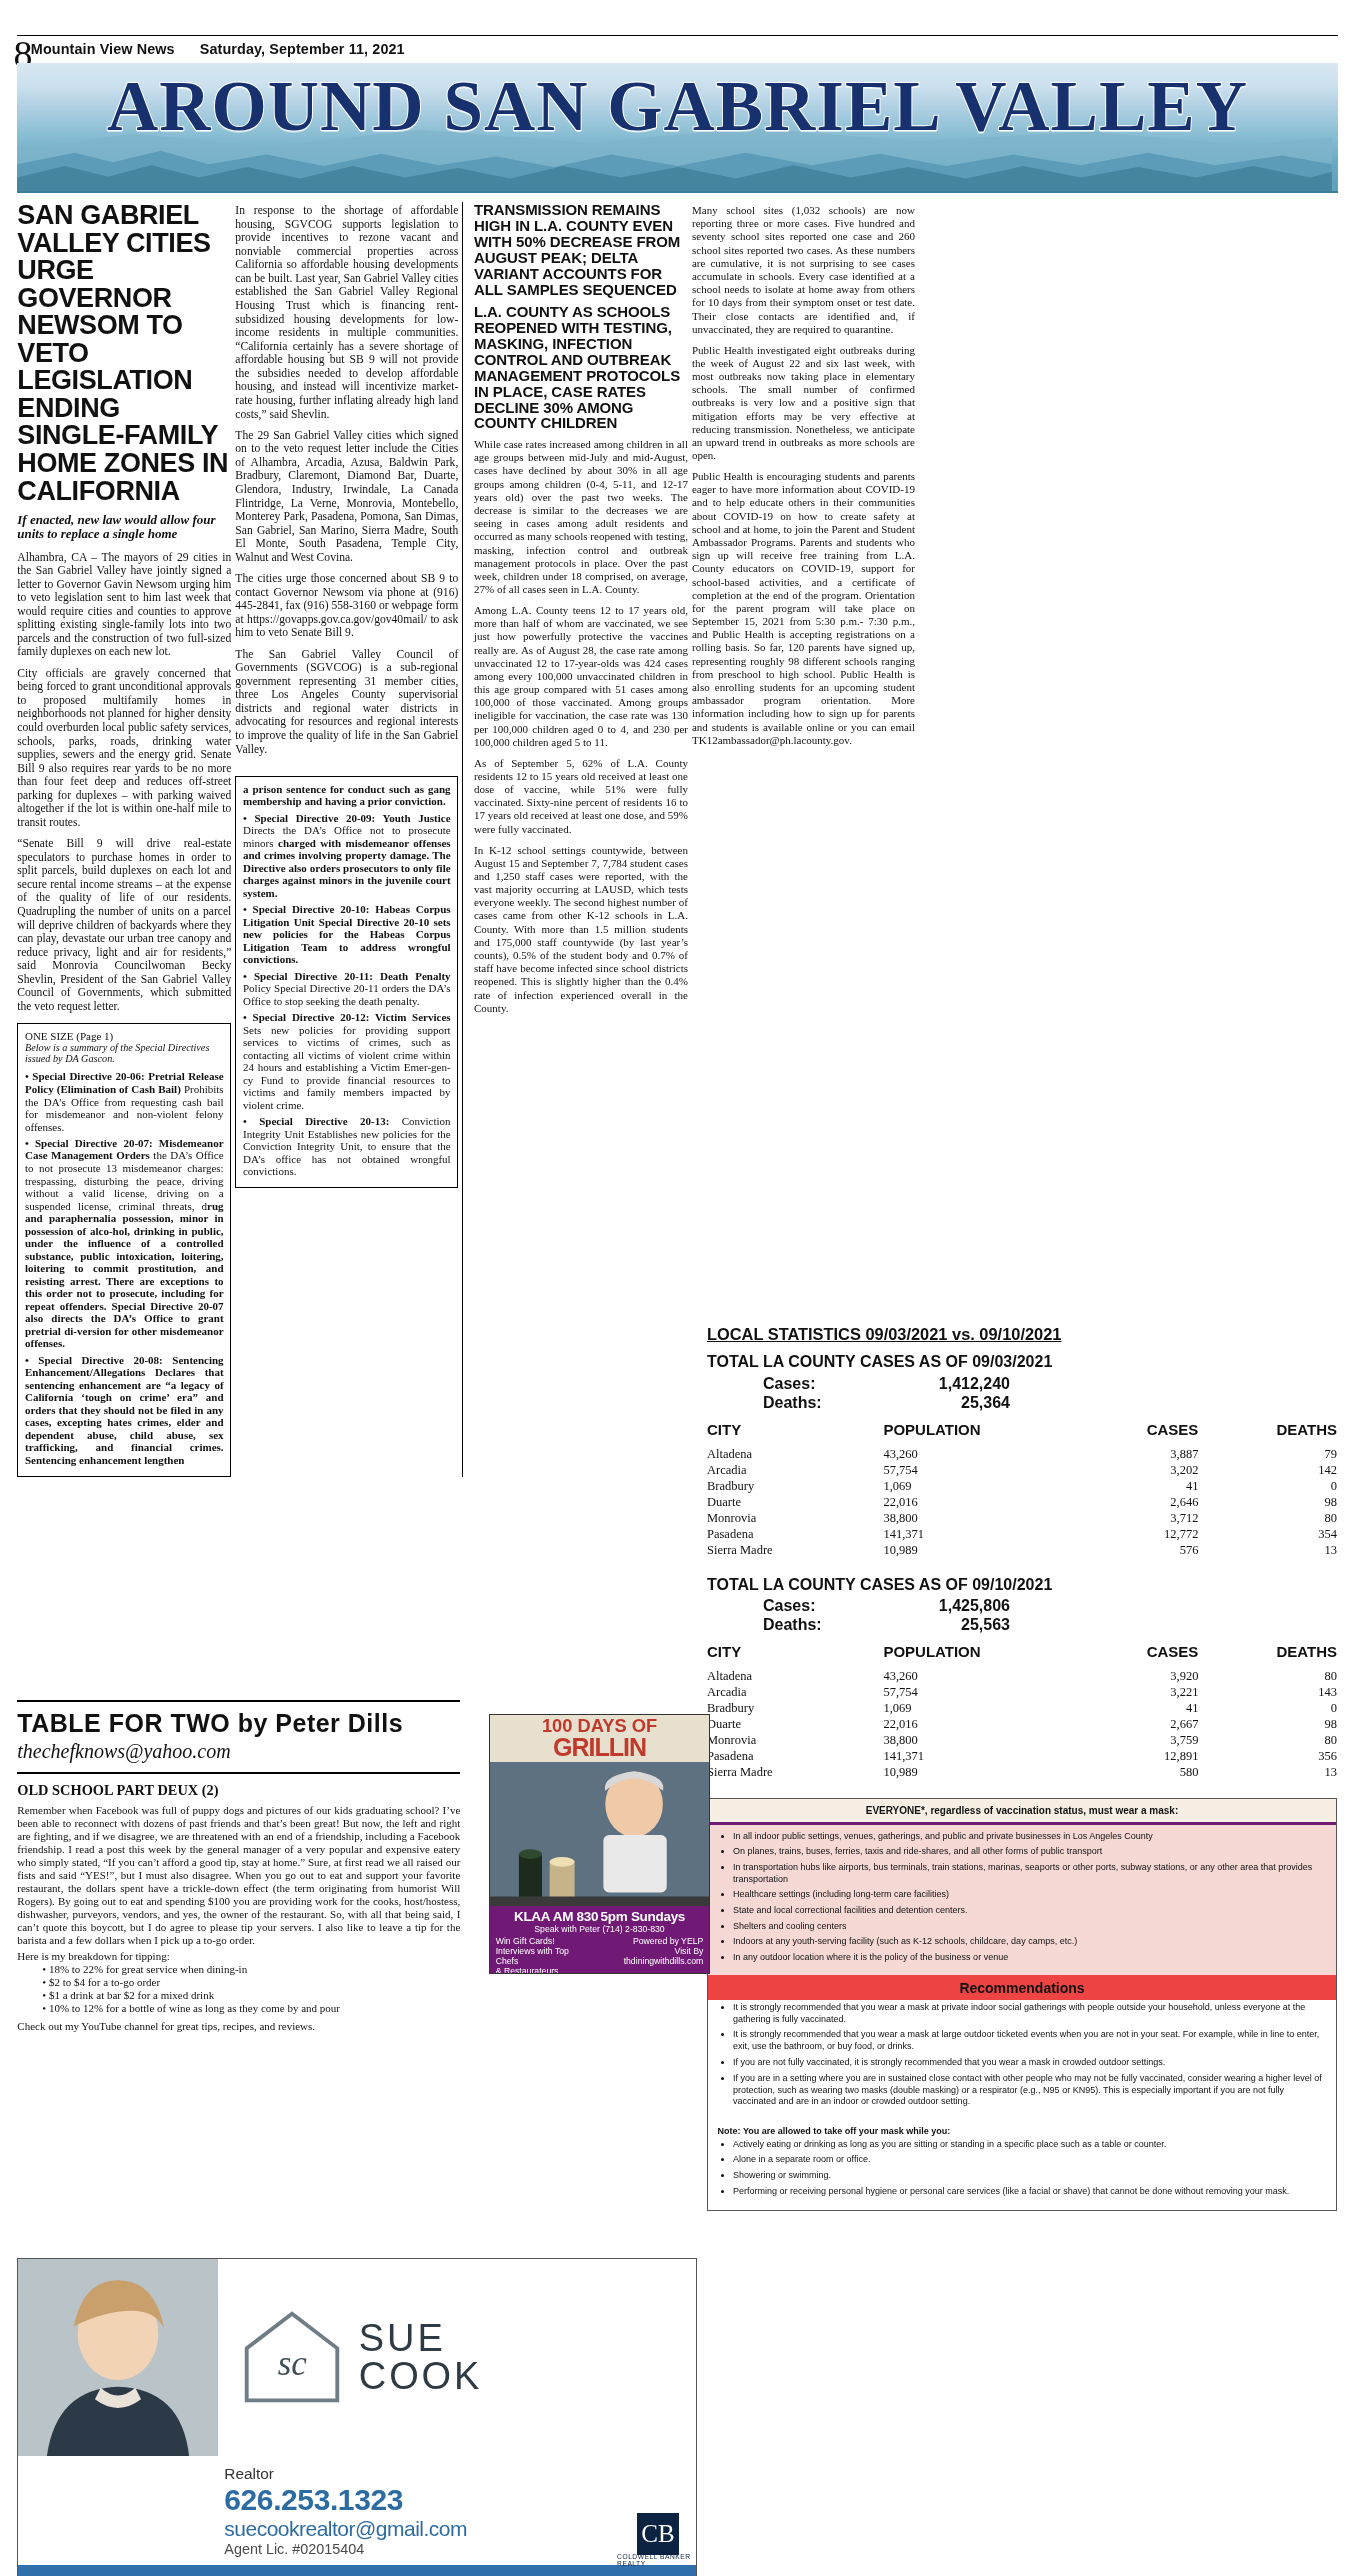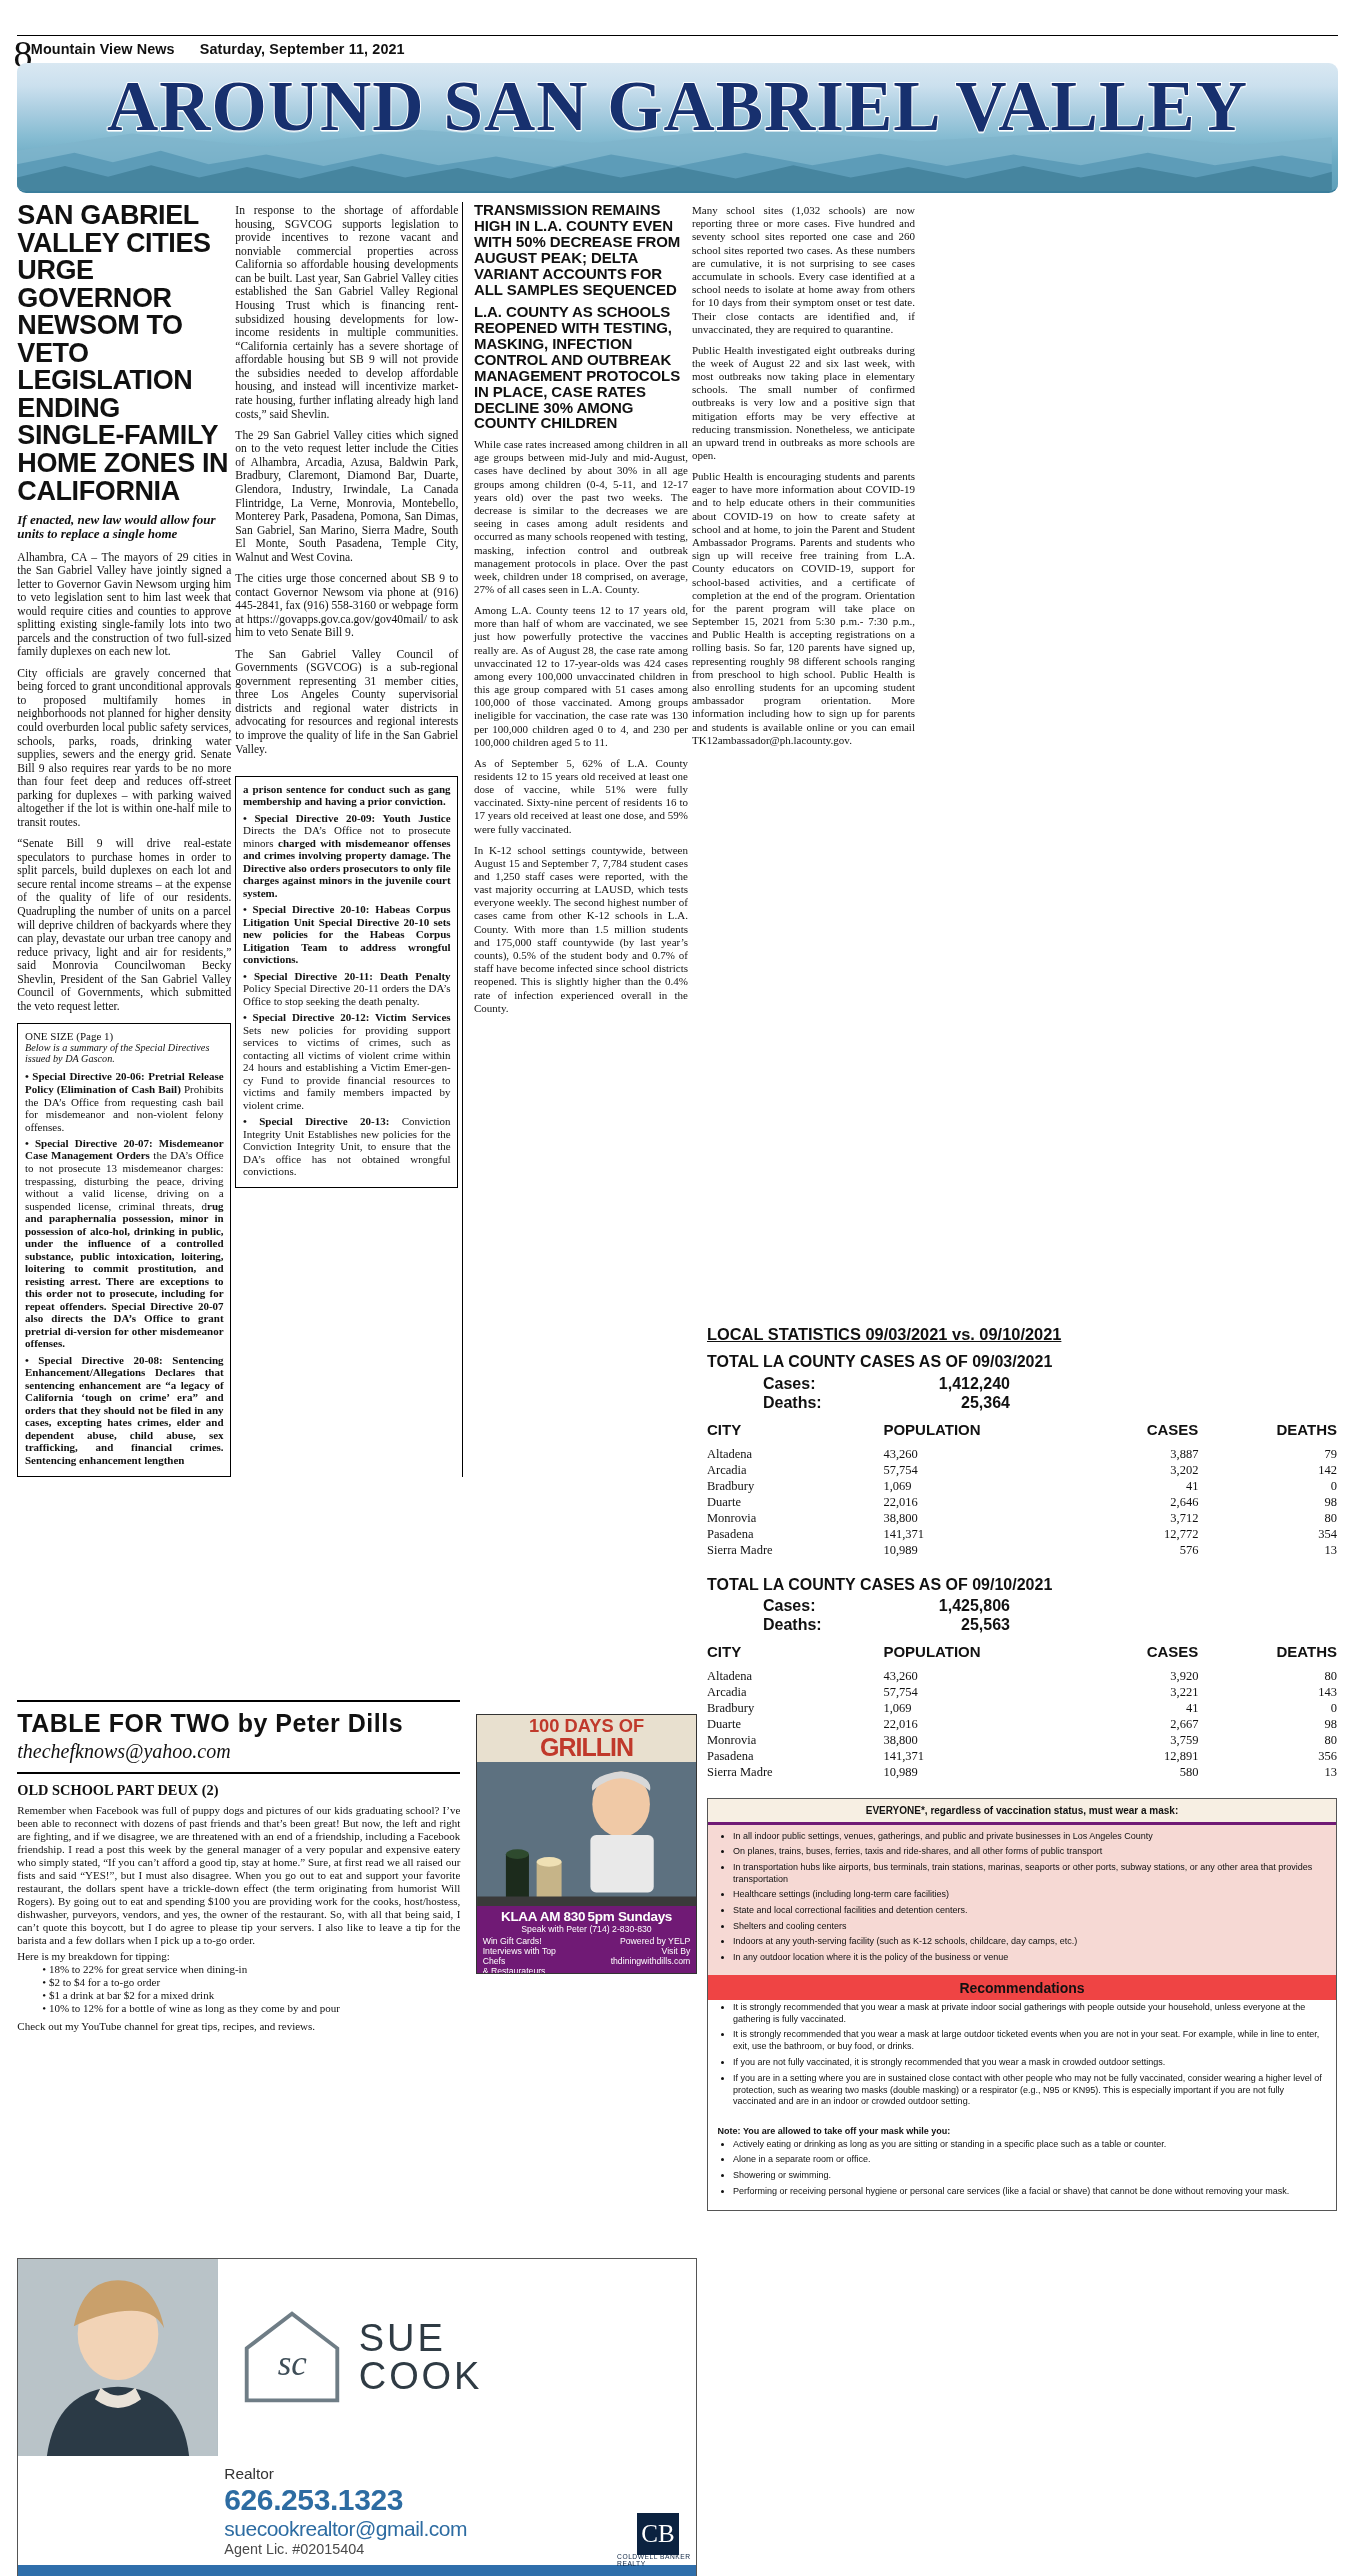--- a/index.html
+++ b/index.html
@@ -27,21 +27,20 @@
   }
   .mast-line .date { margin-left: 21px; }
 
   
   .banner {
     position: relative; height: 130px; width: 100%;
     background: linear-gradient(to bottom,
        #d9e8f2 0%, #cbe0ee 18%, #a9cde0 38%, #86bcd2 58%, #6aa9c2 78%, #5fa0ba 100%);
     border-bottom: 2.9px solid #3b7e9c;
     overflow: hidden;
-    border-radius: 9px;
   }
   .banner .hills {
     position: absolute; bottom: 0; left: 0; right: 0; height: 69px;
   }
   .banner-title {
     position: absolute; left: 0; right: 0; top: 3.8px;
     text-align: center;
     font-family: "Liberation Serif", serif;
     font-size: 71px; font-weight: 700;
     color: #17306e; letter-spacing: 1px;
@@ -491,21 +490,21 @@
     <div class="tft-body" style="margin-top:2.9px">Here is my breakdown for tipping:</div>
     <ul class="tft-body">
         <li>•  18% to 22% for great service when dining-in</li>
         <li>•  $2 to $4 for a to-go order</li>
         <li>•  $1 a drink at bar $2 for a mixed drink</li>
         <li>•  10% to 12% for a bottle of wine as long as they come by and pour</li>
       </ul>
     <div class="tft-body" style="margin-top:5.8px">Check out my YouTube channel for great tips, recipes, and reviews.</div>
   </div>
 
-  <div style="position:absolute; left:476px; top:1679px; width:221px; height:260px;">
+  <div style="position:absolute; left:489px; top:1679px; width:221px; height:260px;">
     <div class="grill">
       <div class="grill-top">
         <div>100 DAYS OF</div>
         <div class="grill-sub">GRILLIN</div>
       </div>
       <div class="grill-body">
         <svg viewBox="0 0 230 150" width="221" height="144">
           <rect width="230" height="150" fill="#5d7180"></rect>
           <ellipse cx="150" cy="44" rx="30" ry="34" fill="#f0c9a6"></ellipse>
           <path d="M120 30 q30 -26 60 0 q4 -16 -30 -20 q-34 4 -30 20z" fill="#d8d8d8"></path>

